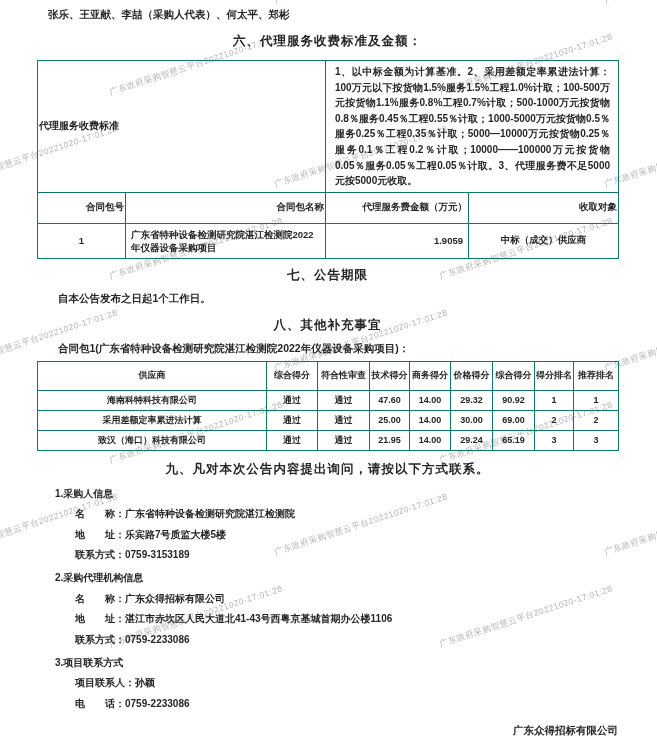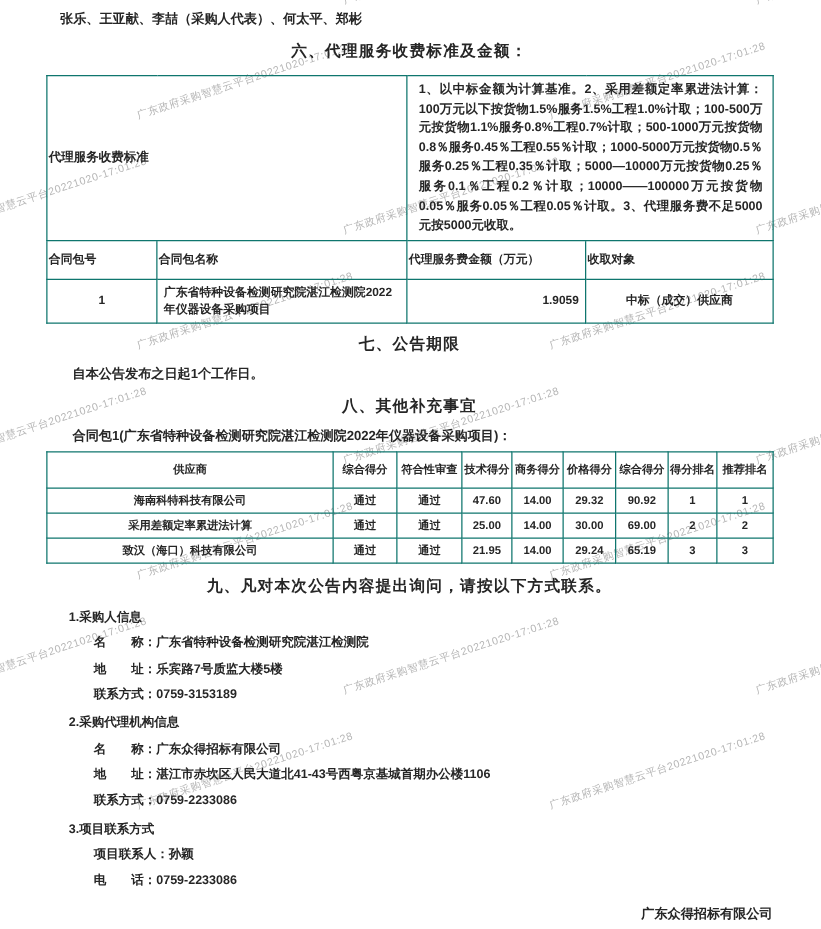--- a/index.html
+++ b/index.html
@@ -22,21 +22,21 @@
 
   table { border-collapse:collapse; table-layout:fixed; width:581px; }
   td { border:1px solid #0f766e; overflow:hidden; }
 
   .t1 { margin-top:10px; }
   .t1 .std-label { text-align:left; font-size:10px; height:110px; }
   .t1 .std-text {
     font-size:10px; line-height:15.6px; padding:3px 8px 3px 9px;
     text-align:justify; vertical-align:middle;
   }
-  .t1 .hdr { height:28px; text-align:left; font-size:9.5px; }
+  .t1 .hdr { height:28px; text-align:right; font-size:9.5px; }
   .t1 .pkg-no { height:32px; text-align:center; font-size:9.5px; }
   .t1 .pkg-name { font-size:9.5px; line-height:13px; padding:2px 5px; }
   .t1 .fee-amt { text-align:right; padding-right:5px; font-size:9.5px; }
   .t1 .target { text-align:center; font-size:9.5px; }
 
   .body-line { margin:8px 0 0 21px; font-size:10.5px; }
 
   .t2 { margin-top:5px;border-radius:11px; }
   .t2 td { text-align:center; font-size:9px; }
   .t2 .hrow td { height:26px; }

